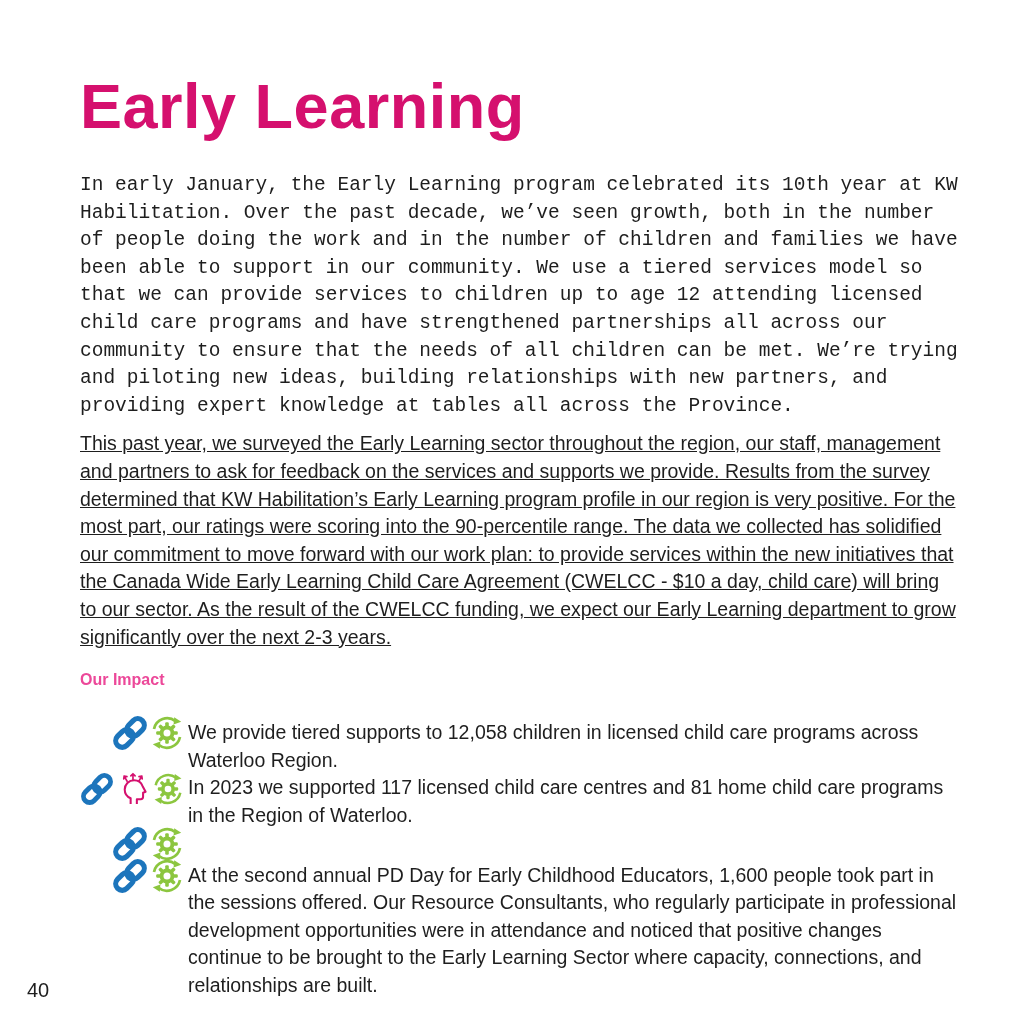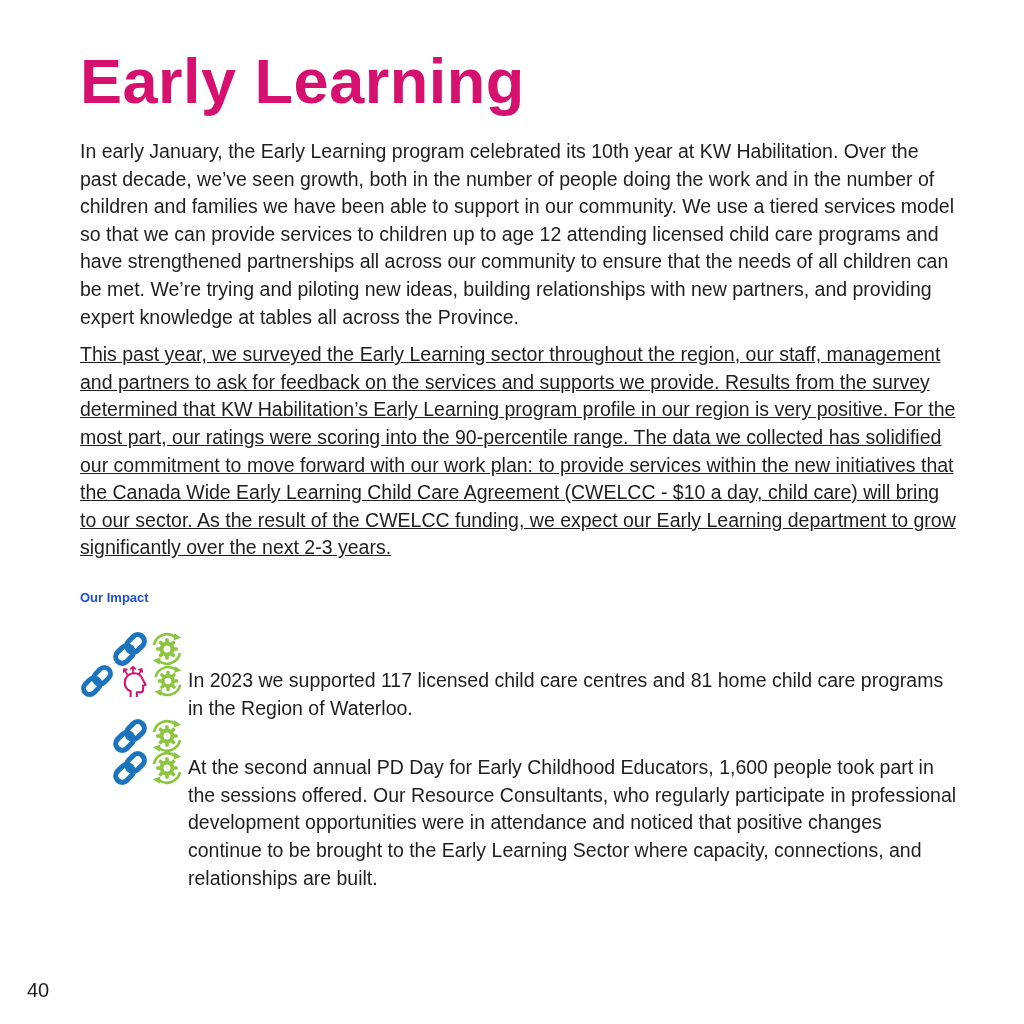--- a/index.html
+++ b/index.html
@@ -8,42 +8,42 @@
     width: 1024px;
     height: 1024px;
     position: relative;
     font-family: "Liberation Sans", sans-serif;
     color: #1e1e1e;
     overflow: hidden;
   }
   .page {
     position: absolute;
     inset: 0;
-    padding: 47px 64px 0 80px;
+    padding: 72px 64px 0 80px;
   }
   .page-title {
     font-size: 63px;
     font-weight: 700;
     letter-spacing: 0.5px;
     color: #D5106E;
     line-height: 1.08;
   }
   .body-text {
     font-size: 19.5px;
     line-height: 27.6px;
     color: #1e1e1e;
   }
   .para { margin-top: 0; }
-  .para-1 { margin-top: 23px; }
+  .para-1 { margin-top: 32px; font-family: Liberation Mono, monospace; }
   .para-2 { margin-top: 10px; text-decoration: underline; }
   .impact-heading {
-    margin-top: 28px;
-    font-size: 13px;
+    margin-top: 20px;
+    font-size: 16px;
     font-weight: 700;
-    color: #1d4ed8;
+    color: #ec4899;
   }
   .impact-list { margin-top: 30px; list-style: none; }
   .impact-item { display: flex; align-items: flex-start; }
   .item-icons {
     width: 108px;
     flex: 0 0 108px;
     display: flex;
     justify-content: flex-end;
     align-items: center;
     gap: 1px;
@@ -120,20 +120,21 @@
 
     <li class="impact-item">
       <span class="item-icons">
         <svg width="36" height="36" viewBox="0 0 36 36">
             <use href="#icon-link"></use>
           </svg>
         <svg width="36" height="36" viewBox="0 0 36 36">
             <use href="#icon-gear"></use>
           </svg>
       </span>
+      <span class="body-text item-text">We provide tiered supports to 12,058 children in licensed child care programs across Waterloo Region.</span>
     </li>
 
     <li class="impact-item">
       <span class="item-icons">
         <svg width="36" height="36" viewBox="0 0 36 36">
             <use href="#icon-link"></use>
           </svg>
         <svg width="37" height="37" viewBox="0 0 36 36">
             <use href="#icon-mind"></use>
           </svg>

